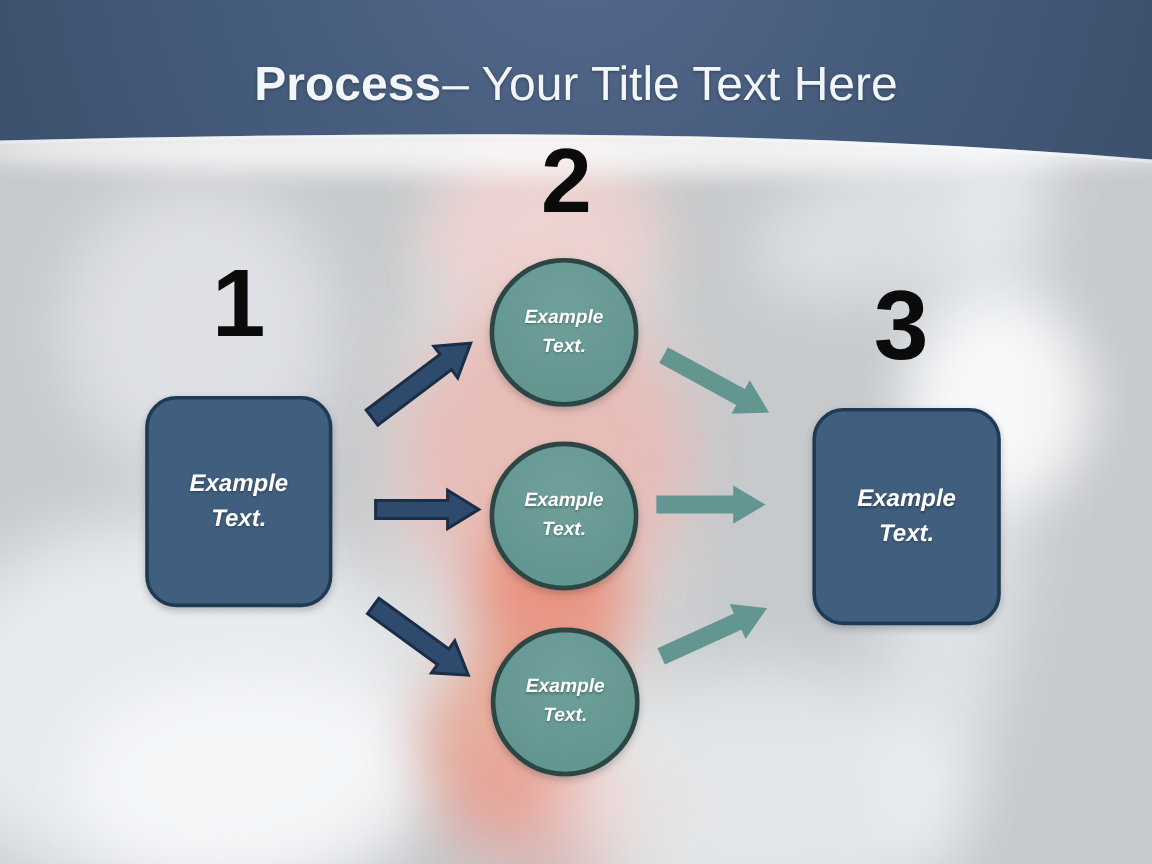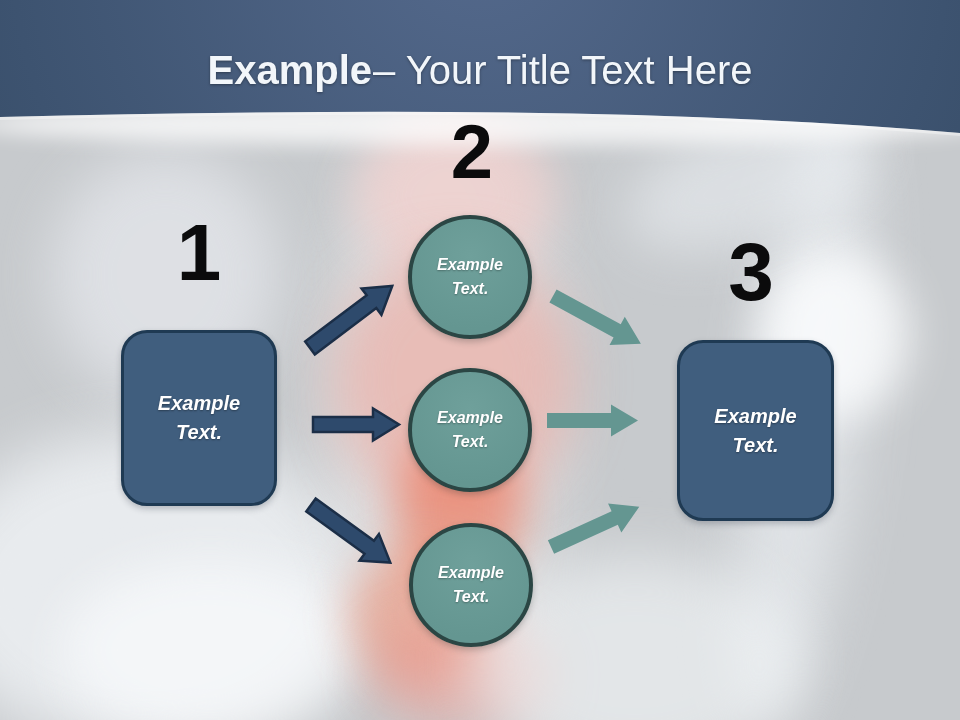--- a/index.html
+++ b/index.html
@@ -102,21 +102,21 @@
         <radialGradient id="hdrGrad" gradientUnits="userSpaceOnUse" cx="480" cy="-60" r="780">
           <stop offset="0" style="stop-color:var(--header-blue-light,#54698c)"></stop>
           <stop offset="0.6" style="stop-color:var(--header-blue-mid,#3d5370)"></stop>
           <stop offset="1" style="stop-color:var(--header-blue-dark,#30455c)"></stop>
         </radialGradient>
       </defs>
       <path d="M0,0 H960 V133 C 640,106 320,110 0,117 Z" fill="url(#hdrGrad)"></path>
       <path d="M0,117 C 320,110 640,106 960,133 L960,136 C 640,109 320,113 0,120 Z" fill="rgba(255,255,255,0.35)"></path>
     </svg>
     <div class="title">
-      <span class="t-bold">Example</span><span class="t-rest">– Your Title Text Here</span>
+      <span class="t-bold">Process</span><span class="t-rest">– Your Title Text Here</span>
     </div>
   </header>
 
   <div class="num num1">1</div>
   <div class="num num2">2</div>
   <div class="num num3">3</div>
 
   <div class="box box-left">
     <span class="lbl">Example Text.</span>
   </div>

